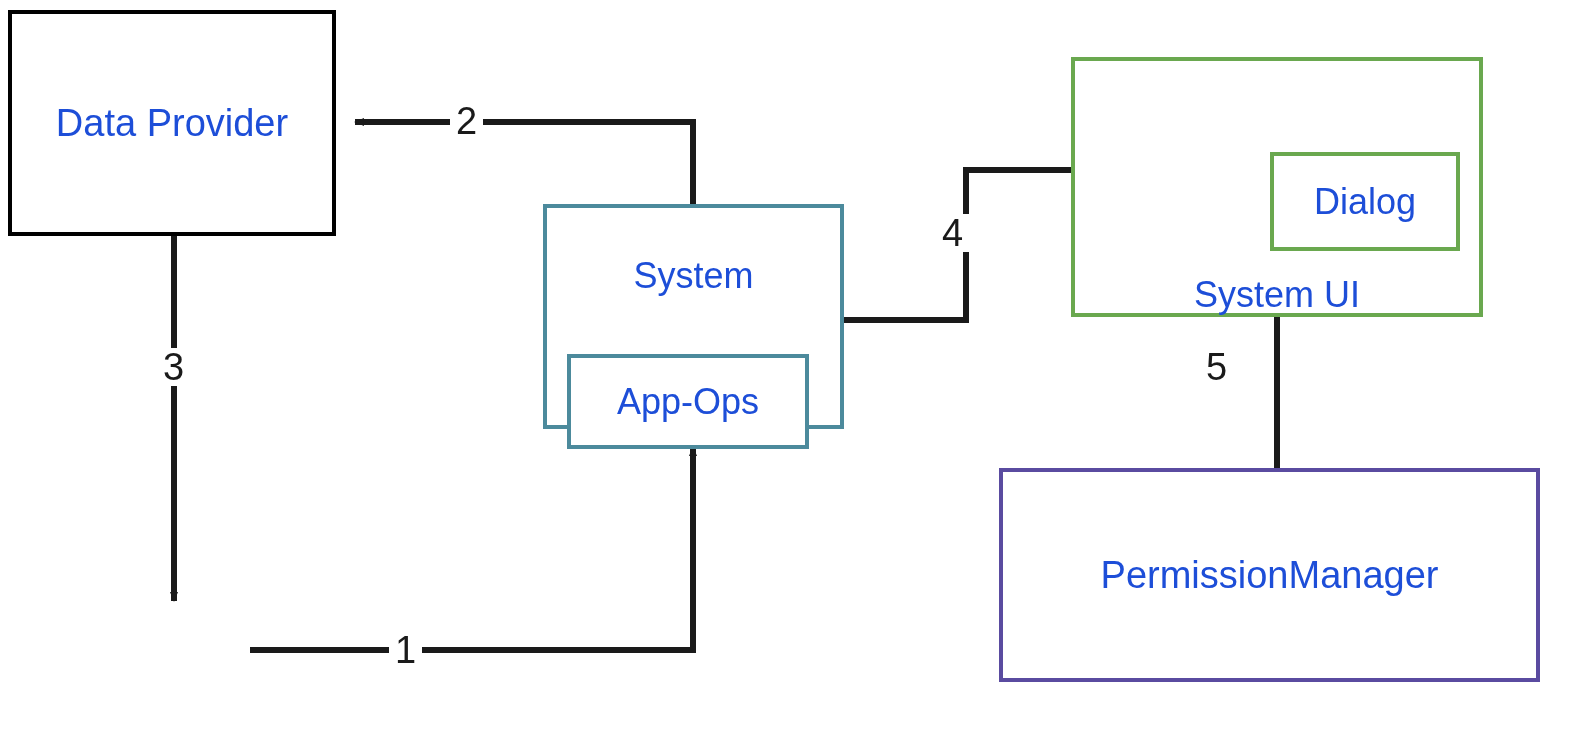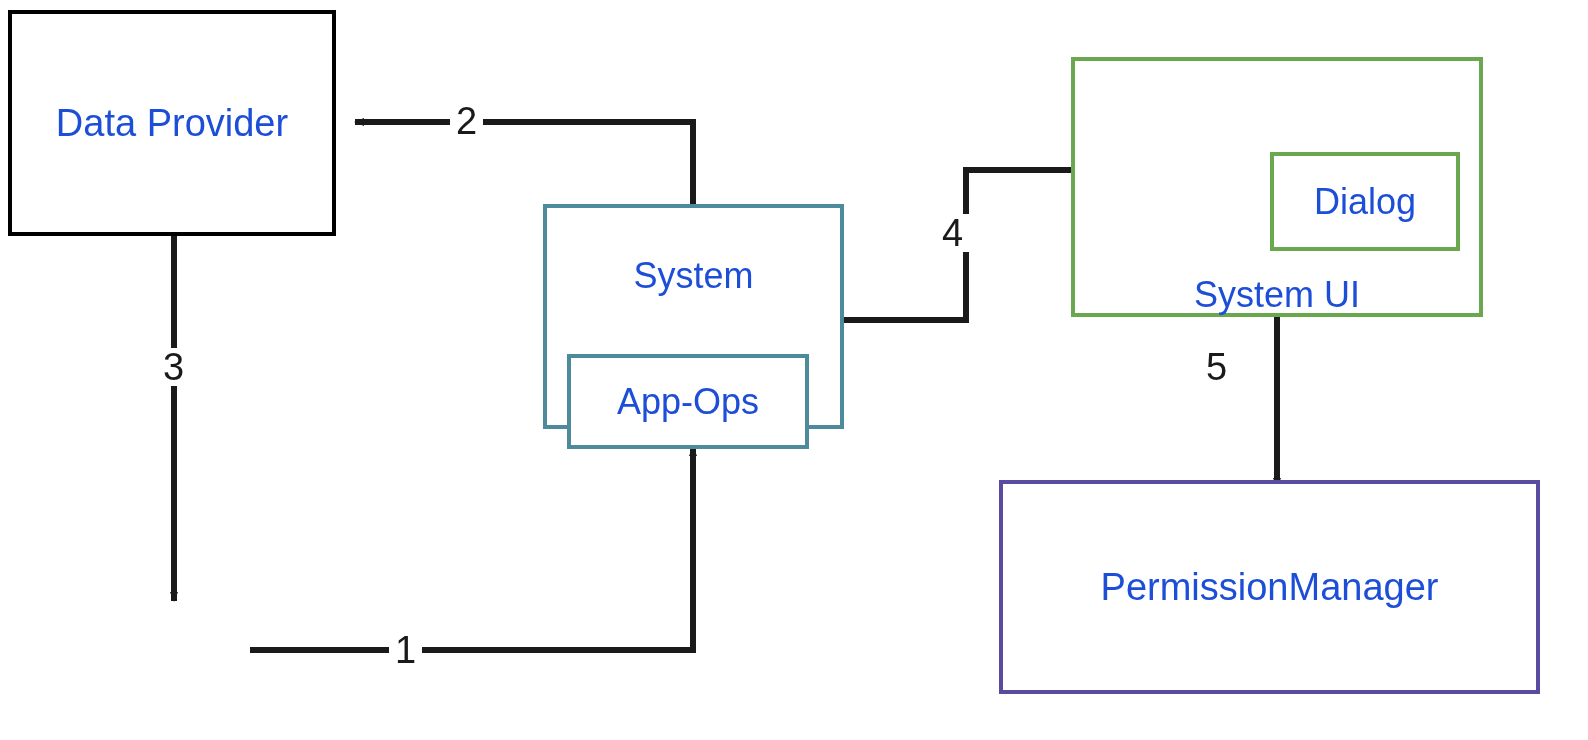--- a/index.html
+++ b/index.html
@@ -103,21 +103,21 @@
     width: 151px;
     height: 133px;
     border: 4px solid #d1706d;
     align-items: center;
   }
   #node-app .node-label { font-size: 36px; }
 
   
   #node-permission-manager {
     left: 999px;
-    top: 480px;
+    top: 468px;
     width: 541px;
     height: 214px;
     border: 4px solid #5a4ba0;
     align-items: center;
   }
   #node-permission-manager .node-label { font-size: 38px; }
 
   
   .edge-label {
     position: absolute;

